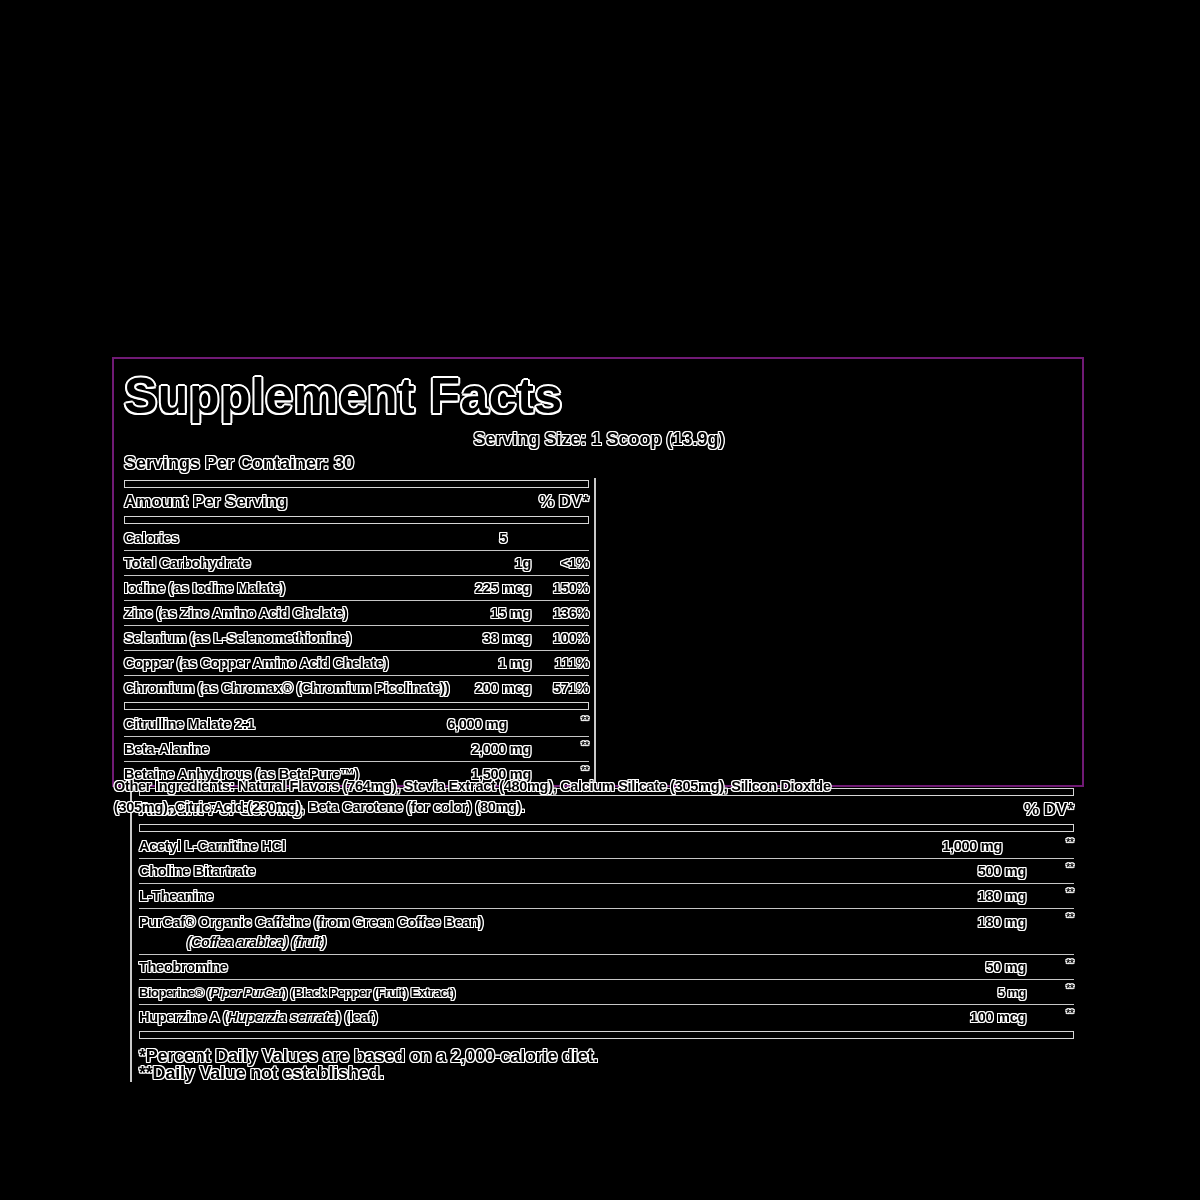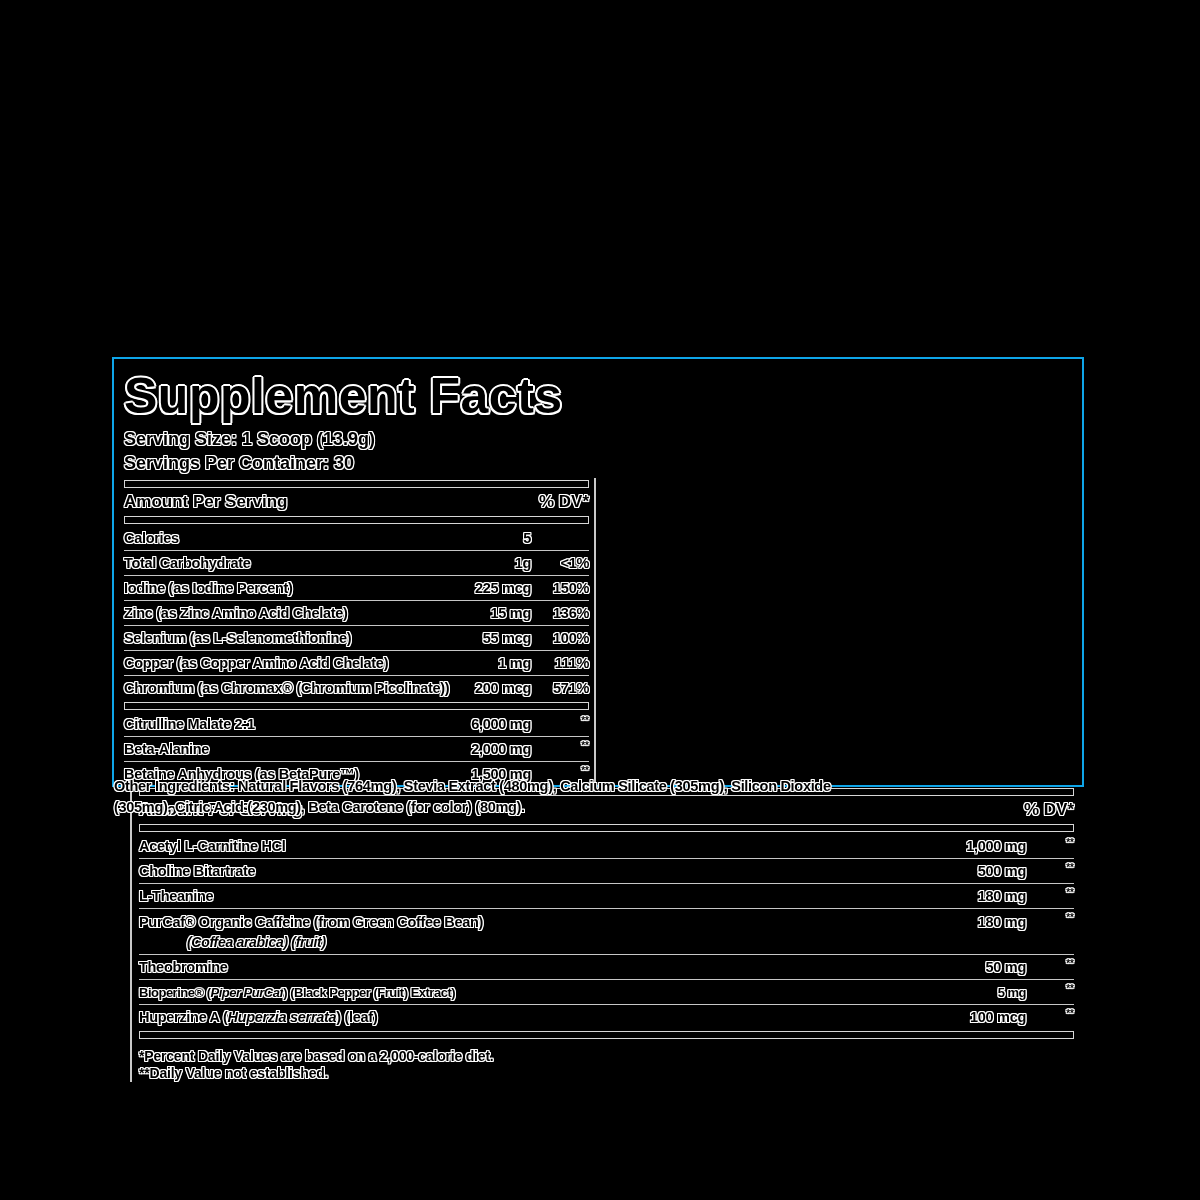--- a/index.html
+++ b/index.html
@@ -2,47 +2,47 @@
 <html><head>
 <meta charset="utf-8">
 <style>
   html,body{margin:0;padding:0;background:#000;}
   body{width:1200px;height:1200px;position:relative;overflow:hidden;
        font-family:"Liberation Sans",sans-serif;font-weight:700;}
   .stage{position:absolute;inset:0;background:#000;color:#000;
        text-shadow:-1px 0 #fff,1px 0 #fff,0 -1px #fff,0 1px #fff,
                    -1px -1px #fff,1px -1px #fff,-1px 1px #fff,1px 1px #fff;}
   .panel{position:absolute;left:112px;top:357px;width:972px;height:430px;
-       border:2px solid #0ea5e9;box-sizing:border-box;padding:4px 8px 0 10px;background:#000;}
+       border:2px solid #701a75;box-sizing:border-box;padding:4px 8px 0 10px;background:#000;}
   .title{font-size:50px;line-height:54px;letter-spacing:.5px;margin:6px 0 0 0;font-weight:700;
        text-shadow:-2px 0 #fff,2px 0 #fff,0 -2px #fff,0 2px #fff,
                    -1.5px -1.5px #fff,1.5px -1.5px #fff,-1.5px 1.5px #fff,1.5px 1.5px #fff;}
   .serving{font-size:18px;line-height:24px;}
-  .serving.first{margin-top:4px;}
+  .serving.first{margin-top:4px;text-align:center;}
   .cols{display:flex;margin-top:3px;height:308px;flex-direction:column;}
   .col-left{width:472px;border-right:2px solid #c9c9c9;padding-right:5px;box-sizing:border-box;}
   .col-right{flex:1;border-left:2px solid #c9c9c9;margin-left:6px;padding-left:7px;
        box-sizing:border-box;display:flex;flex-direction:column;}
   .bar{height:6px;border:1px solid #d6d6d6;margin:2px 0;background:#000;}
   .thead{display:flex;justify-content:space-between;align-items:center;height:24px;font-size:17px;}
   .row{display:flex;align-items:center;height:24px;border-top:1px solid #c6c6c6;
        font-size:14.5px;letter-spacing:-.3px;}
-  .row.nb{border-top:none;}
+  .row.nb{border-top:none;gap:24px;}
   .nm{flex:1;white-space:nowrap;min-width:0;}
   .amt{width:95px;text-align:right;white-space:nowrap;}
   .dv{width:58px;text-align:right;white-space:nowrap;}
   .dv.stars{font-size:10px;align-self:flex-start;padding-top:3px;letter-spacing:0;}
   .col-right .amt{width:92px;}
   .col-right .dv{width:48px;}
   .row.tight{font-size:13px;letter-spacing:-.5px;}
   .row.multi{height:45px;display:block;}
   .row.multi .l1{display:flex;align-items:center;height:26px;}
   .row.multi .l2{height:18px;font-style:italic;font-size:14px;line-height:15px;padding-left:48px;}
   .i{font-style:italic;}
-  .fnote{font-size:14px;line-height:17px;padding-top:7px;letter-spacing:-.2px;}
+  .fnote{font-size:18px;line-height:17px;padding-top:7px;letter-spacing:-.2px;}
   .other{position:absolute;left:114px;top:776px;width:760px;font-size:14.5px;
        line-height:21px;letter-spacing:-.3px;}
 </style>
 </head>
 <body>
 
 <div class="stage">
 
   <div class="panel">
 
@@ -64,32 +64,32 @@
             <div class="nm">Calories</div>
             <div class="amt">5</div>
             <div class="dv"></div>
           </div>
         <div class="row">
             <div class="nm">Total Carbohydrate</div>
             <div class="amt">1g</div>
             <div class="dv">&lt;1%</div>
           </div>
         <div class="row">
-            <div class="nm">Iodine (as Iodine Percent)</div>
+            <div class="nm">Iodine (as Iodine Malate)</div>
             <div class="amt">225 mcg</div>
             <div class="dv">150%</div>
           </div>
         <div class="row">
             <div class="nm">Zinc (as Zinc Amino Acid Chelate)</div>
             <div class="amt">15 mg</div>
             <div class="dv">136%</div>
           </div>
         <div class="row">
             <div class="nm">Selenium (as L-Selenomethionine)</div>
-            <div class="amt">55 mcg</div>
+            <div class="amt">38 mcg</div>
             <div class="dv">100%</div>
           </div>
         <div class="row">
             <div class="nm">Copper (as Copper Amino Acid Chelate)</div>
             <div class="amt">1 mg</div>
             <div class="dv">111%</div>
           </div>
         <div class="row">
             <div class="nm">Chromium (as Chromax® (Chromium Picolinate))</div>
             <div class="amt">200 mcg</div>

